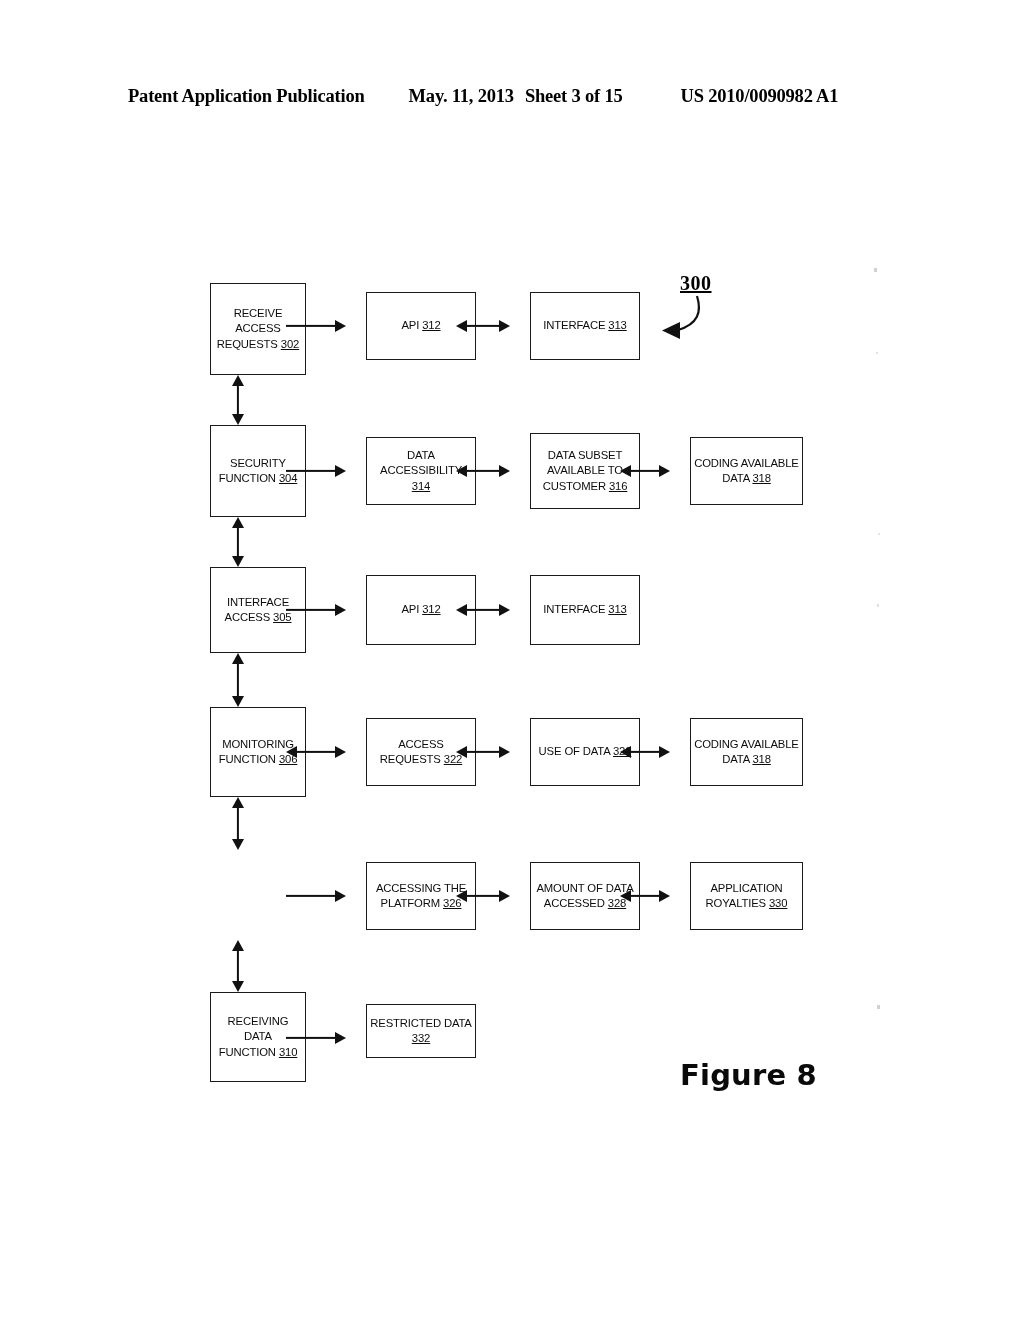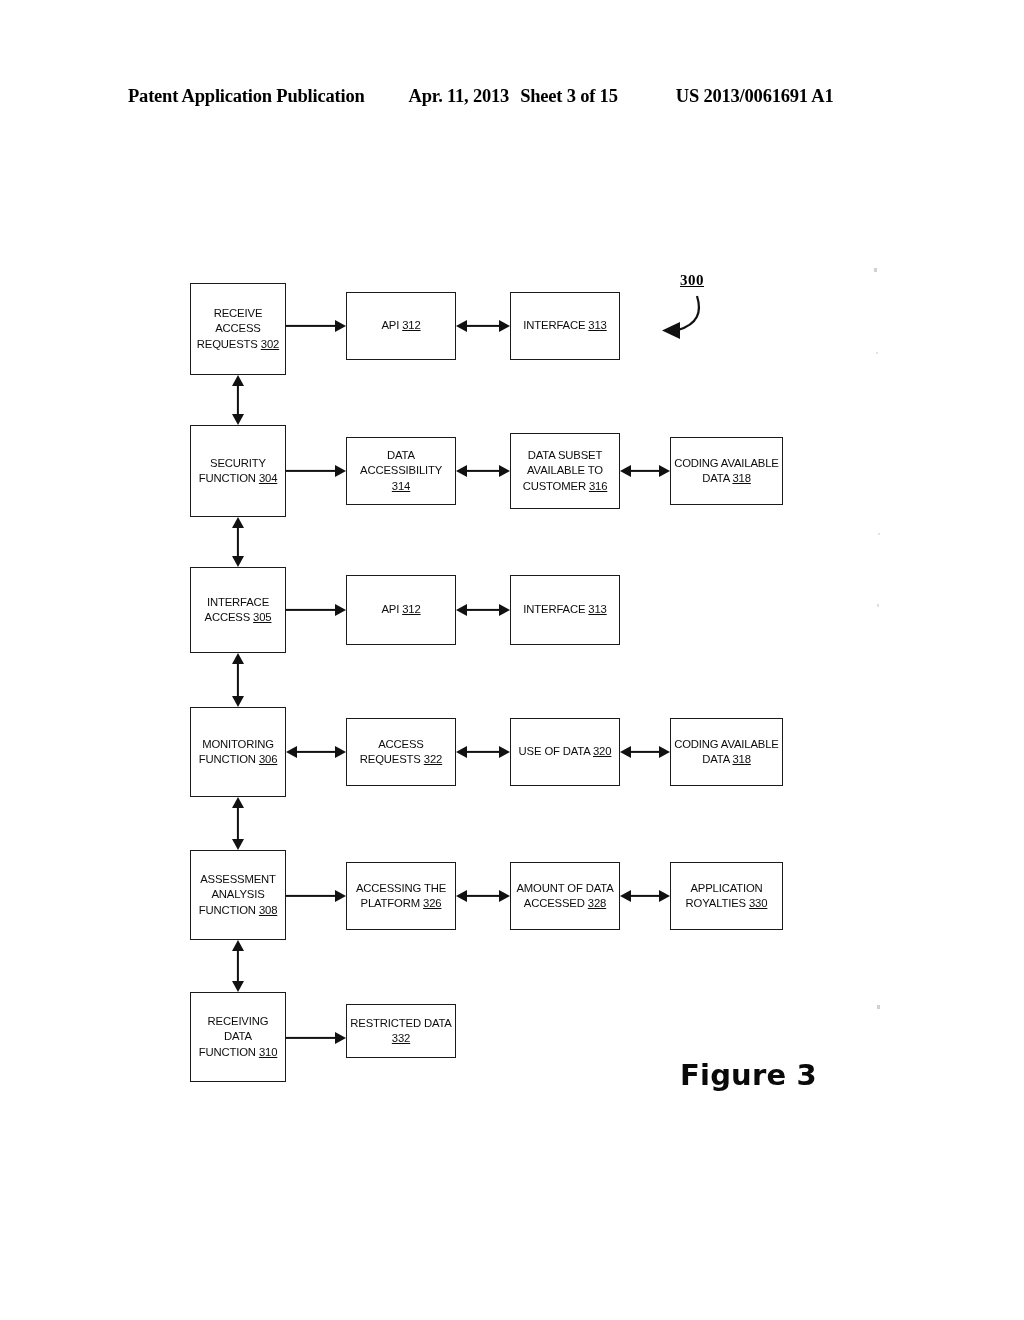--- a/index.html
+++ b/index.html
@@ -54,20 +54,21 @@
     display: flex;
     align-items: center;
     justify-content: center;
     text-align: center;
     font-family: "Liberation Sans", sans-serif;
     font-size: 11.3px;
     line-height: 15.5px;
     letter-spacing: -0.15px;
     color: #0d0d0d;
     padding: 2px 3px;
+    margin-left: 20px;
   }
   .node .txt { display: block; }
   .refnum { text-decoration: underline; }
 
   
   .conn {
     position: absolute;
   }
   .conn .shaft-h {
     position: absolute;
@@ -124,21 +125,21 @@
     top: 272px;
     width: 120px;
     height: 86px;
   }
   .lead-300 .lead-label {
     position: absolute;
     left: 40px;
     top: 0px;
     font-family: "Liberation Serif", serif;
     font-weight: bold;
-    font-size: 15px;
+    font-size: 20px;
     text-decoration: underline;
     letter-spacing: 0.5px;
   }
   .lead-300 svg { position: absolute; left: 0; top: 0; }
 
   
   .fig-caption {
     position: absolute;
     left: 680px;
     top: 1058px;
@@ -156,23 +157,23 @@
     width: 3px;
     height: 4px;
     opacity: 0.65;
   }
 </style>
 </head>
 <body>
 
 <div class="page-header">
   <span class="hdr-pub">Patent Application Publication</span>
-  <span class="hdr-date">Apr. 11, 2013</span>
+  <span class="hdr-date">May. 11, 2013</span>
   <span class="hdr-sheet">Sheet 3 of 15</span>
-  <span class="hdr-num">US 2013/0061691 A1</span>
+  <span class="hdr-num">US 2010/0090982 A1</span>
 </div>
 
 <div class="diagram">
 
   <div class="node" style="left:190px; top:283px; width:96px; height:92px;">
     <span class="txt">
       <span>RECEIVE</span><br>
       <span>ACCESS</span><br>
       <span>REQUESTS</span>
       <span class="refnum">302</span>
@@ -323,28 +324,20 @@
     <div class="shaft-h" style="left:8px; width:38px;"></div>
     <div class="head head-left" style="left:0px;"></div>
     <div class="head head-right" style="left:43px;"></div>
   </div>
   <div class="conn" style="left:620px; top:742px; width:50px; height:20px;">
     <div class="shaft-h" style="left:8px; width:34px;"></div>
     <div class="head head-left" style="left:0px;"></div>
     <div class="head head-right" style="left:39px;"></div>
   </div>
 
-  <div class="node" style="left:190px; top:850px; width:96px; height:90px;">
-    <span class="txt">
-      <span>ASSESSMENT</span><br>
-      <span>ANALYSIS</span><br>
-      <span>FUNCTION</span>
-      <span class="refnum">308</span>
-    </span>
-  </div>
 
   <div class="node" style="left:346px; top:862px; width:110px; height:68px;">
     <span class="txt">
       <span>ACCESSING THE</span><br>
       <span>PLATFORM</span>
       <span class="refnum">326</span>
     </span>
   </div>
 
   <div class="node" style="left:510px; top:862px; width:110px; height:68px;">
@@ -430,21 +423,21 @@
   </div>
 
   <div class="lead-300">
     <span class="lead-label">300</span>
     <svg width="120" height="86" viewBox="0 0 120 86">
       <path d="M 57 24 C 62 40, 58 52, 38 58" stroke="#111111" stroke-width="2.2" fill="none"></path>
       <polygon points="40,50 22,58.5 40,67" fill="#111111"></polygon>
     </svg>
   </div>
 
-  <div class="fig-caption">Figure 3</div>
+  <div class="fig-caption">Figure 8</div>
 
   <div class="speck" style="left:874px; top:268px;"></div>
   <div class="speck" style="left:876px; top:352px; width:2px; height:2px; opacity:.4;"></div>
   <div class="speck" style="left:878px; top:533px; width:2px; height:2px; opacity:.4;"></div>
   <div class="speck" style="left:877px; top:604px; width:2px; height:3px; opacity:.45;"></div>
   <div class="speck" style="left:877px; top:1005px;"></div>
 
 </div>
 
 </body></html>

